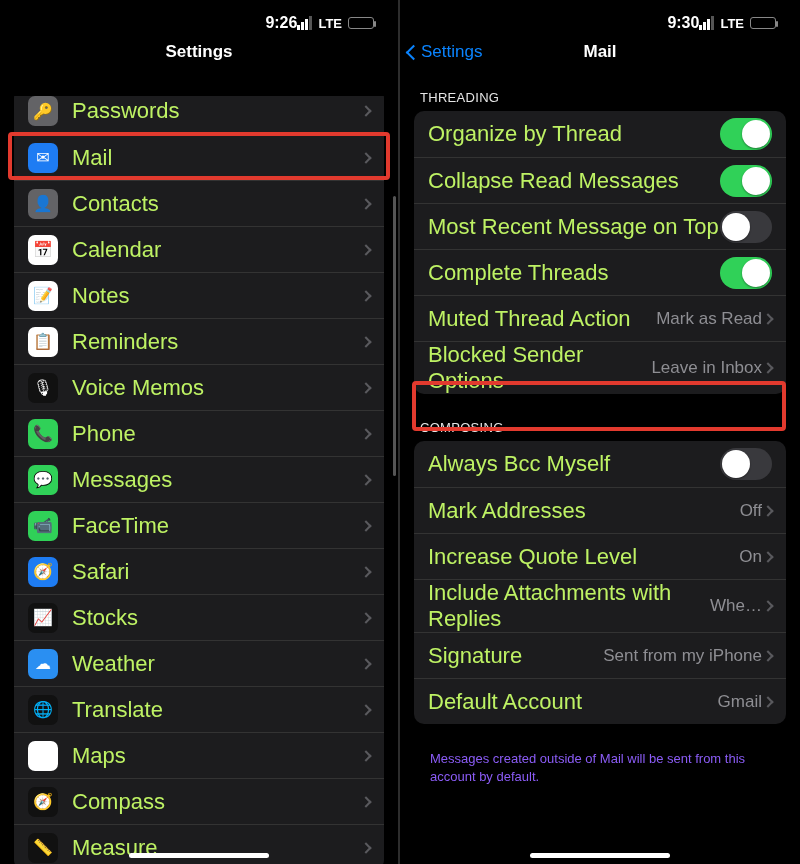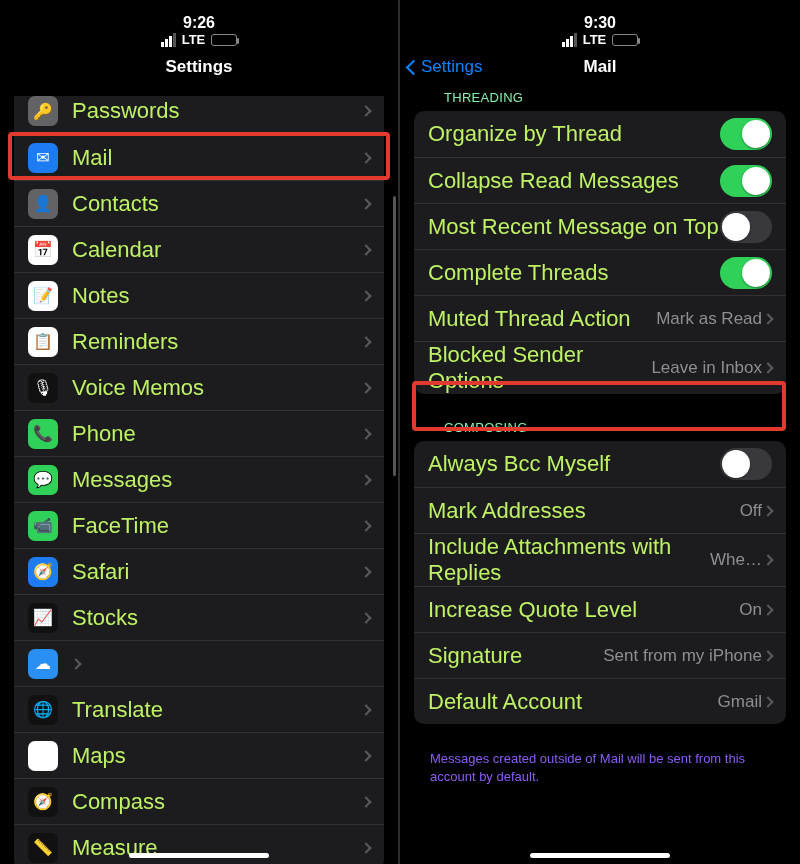--- a/index.html
+++ b/index.html
@@ -21,21 +21,20 @@
   }
   .phone.left { border-right: 2px solid #2d2d2d; }
   
   .statusbar {
     display: flex;
     align-items: center;
     justify-content: flex-end;
     padding: 14px 24px 6px 24px;
     font-size: 16px;
     font-weight: 600;
-    flex-direction: column;
   }
   .statusbar .right {
     display: flex;
     align-items: center;
     gap: 6px;
     font-size: 13px;
   }
   .signal { display:inline-flex; gap:1px; align-items: flex-end;}
   .signal span { width:3px; background:#fff; display:block;}
   .signal span:nth-child(1){height:5px;}
@@ -116,24 +115,24 @@
     margin-right: 2px;
     white-space: nowrap;
   }
   .row .chev {
     width: 8px; height: 8px;
     border-top: 2px solid #5a5a5e;
     border-right: 2px solid #5a5a5e;
     transform: rotate(45deg);
   }
   .section-header {
-    color: #86efac;
+    color: #e5e5e5;
     font-size: 13px;
     text-transform: uppercase;
-    padding: 6px 30px 6px 44px;
+    padding: 6px 30px 6px 20px;
     letter-spacing: 0.3px;
   }
   .section-footer {
     color: #8b5cf6;
     font-size: 13px;
     padding: 6px 30px 20px 30px;
     line-height: 1.35;
   }
   
   .switch {
@@ -257,20 +256,21 @@
           <span class="label">Safari</span>
           <span class="chev"></span>
         </div>
         <div class="row">
           <span class="app-icon ic-stocks">📈</span>
           <span class="label">Stocks</span>
           <span class="chev"></span>
         </div>
         <div class="row">
           <span class="app-icon ic-weather">☁</span>
+          <span class="label">Weather</span>
           <span class="chev"></span>
         </div>
         <div class="row">
           <span class="app-icon ic-translate">🌐</span>
           <span class="label">Translate</span>
           <span class="chev"></span>
         </div>
         <div class="row">
           <span class="app-icon ic-maps">🗺</span>
           <span class="label">Maps</span>
@@ -361,27 +361,27 @@
           <span class="switch off">
             <span class="knob"></span>
           </span>
         </div>
         <div class="row">
           <span class="label">Mark Addresses</span>
           <span class="detail">Off</span>
           <span class="chev"></span>
         </div>
         <div class="row">
+          <span class="label">Increase Quote Level</span>
+          <span class="detail">On</span>
+          <span class="chev"></span>
+        </div>
+        <div class="row">
           <span class="label">Include Attachments with Replies</span>
           <span class="detail">Whe…</span>
-          <span class="chev"></span>
-        </div>
-        <div class="row">
-          <span class="label">Increase Quote Level</span>
-          <span class="detail">On</span>
           <span class="chev"></span>
         </div>
         <div class="row">
           <span class="label">Signature</span>
           <span class="detail">Sent from my iPhone</span>
           <span class="chev"></span>
         </div>
         <div class="row">
           <span class="label">Default Account</span>
           <span class="detail">Gmail</span>

